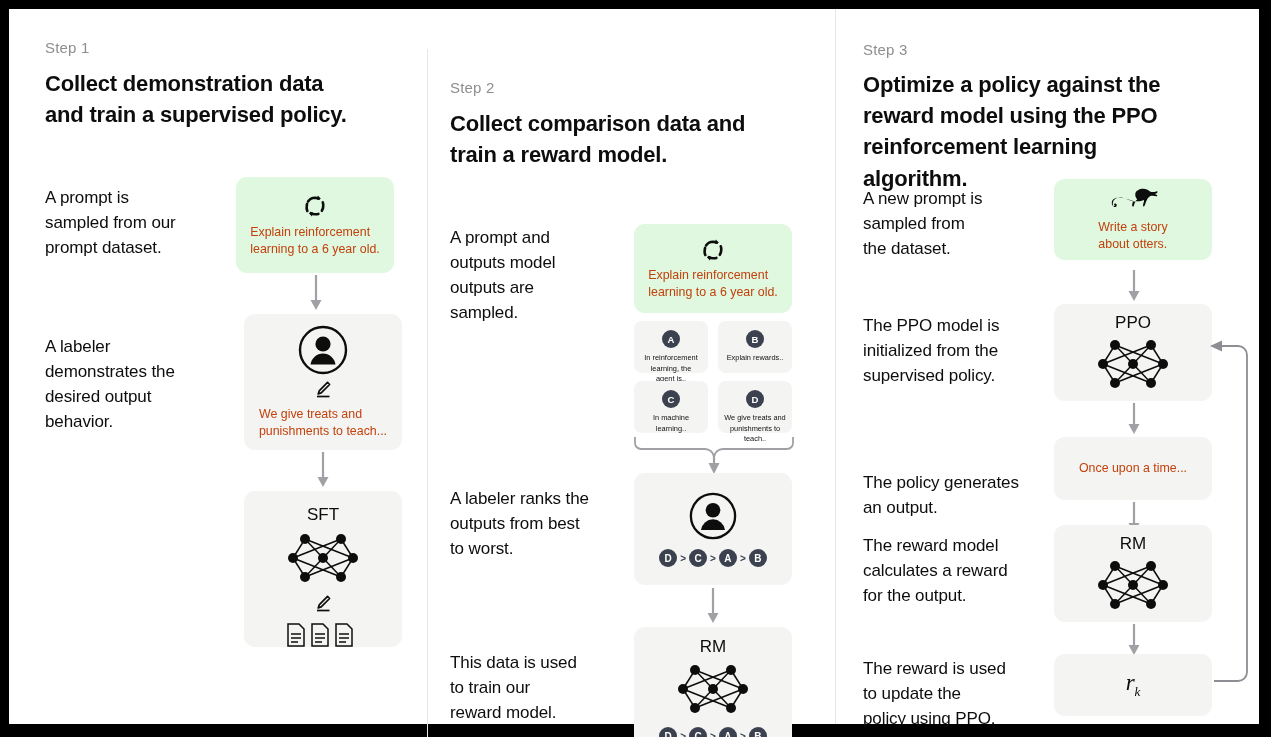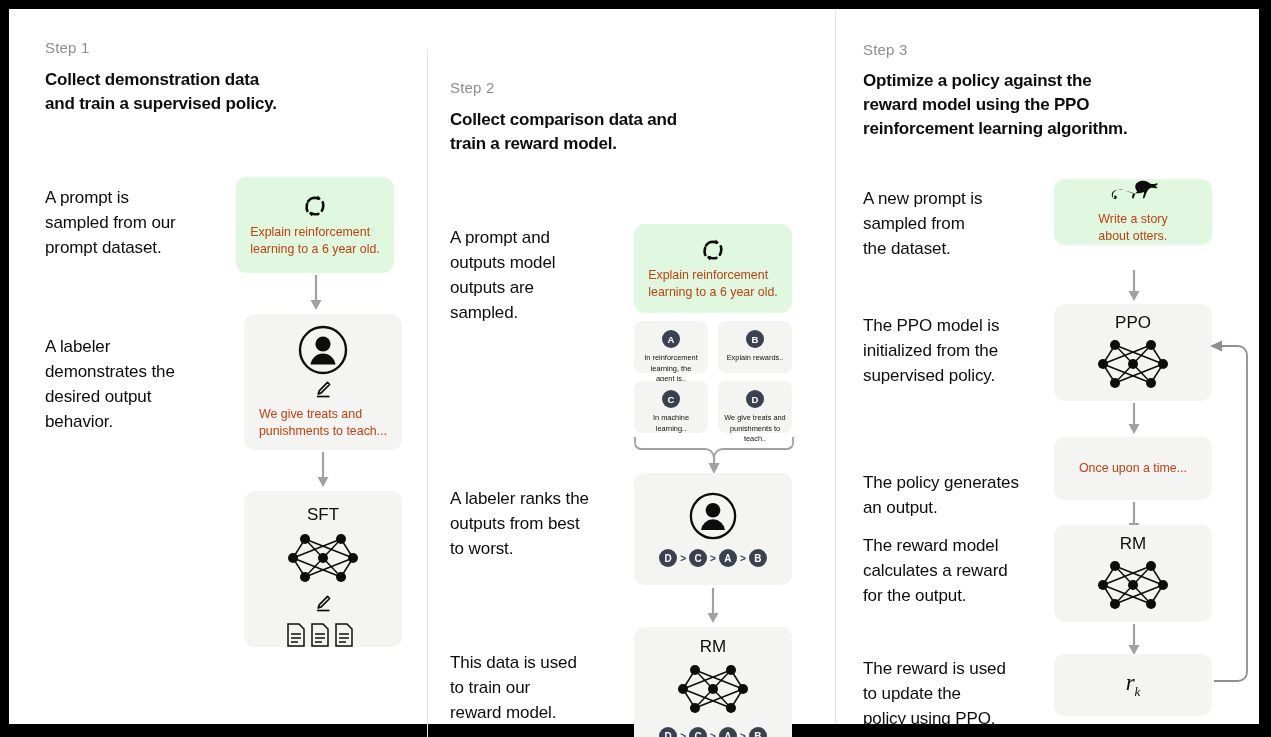--- a/index.html
+++ b/index.html
@@ -31,21 +31,21 @@
   .col-inner { position: absolute; inset: 0; }
 
   .step-label {
     position: absolute;
     font-size: 15px;
     color: #8e8e8e;
     letter-spacing: .2px;
   }
   .step-title {
     position: absolute;
-    font-size: 17px;
+    font-size: 22px;
     font-weight: bold;
     color: #0d0d0d;
     line-height: 1.42;
     letter-spacing: -0.2px;
   }
   .desc {
     position: absolute;
     font-size: 17px;
     color: #0d0d0d;
     line-height: 1.48;
@@ -403,21 +403,21 @@
 the dataset.</div>
         <div class="desc" style="left:27px; top:429px; width:205px; white-space:pre-line;margin-top:32px;">The policy generates
 an output.</div>
         <div class="desc" style="left:27px; top:524px; width:195px; white-space:pre-line;">The reward model
 calculates a reward
 for the output.</div>
         <div class="desc" style="left:27px; top:647px; width:185px; white-space:pre-line;">The reward is used
 to update the
 policy using PPO.</div>
 
-        <div class="box green" style="left:218px; top:170px; width:158px; height:66px;">
+        <div class="box green" style="left:218px; top:170px; width:158px; height:81px;">
           <span style="margin-bottom:6px;">
             <svg width="54" height="22" viewBox="0 0 54 22">
               <path d="M32 3.2c2.6-1.6 6.6-1.8 9.4-.4 1.4.7 2.3 1.9 3.9 2.2 1.6.3 3.4-.2 5-.6.9-.2 1.6.4 1.1 1.1-.6.8-1.7 1.2-2.6 1.6.8.3 1.7.5 2.3 1.1.4.5 0 1.1-.7 1-1.7-.2-3.3-.7-5-.4-1.5.3-2.7 1.3-3.6 2.5-1.1 1.5-1.7 3.3-2.3 5-.3.9-.6 1.9-1.1 2.7-.3.5-1.2.6-1.3-.1-.2-1.3.4-2.6.7-3.8.2-.7.4-1.5.2-2.2-2.5 1.2-5.5 1.6-8.3 1.3-1 1.4-1.6 3.1-1.9 4.8-.1.6-1.1.8-1.4.2-.5-1-.2-2.2.1-3.2.2-.7.5-1.4.8-2-3.3-.5-6.4-2-9.6-2.9-2.2-.6-4.6-.9-6.8-.2-1.3.4-2.5 1.3-3.2 2.5-.6 1-.9 2.2-.9 3.4 0 .9.2 1.9.8 2.6.4.5 1.1.8 1.8.7.6-.1 1-.6 1.2-1.1.3-.8.1-1.8-.6-2.3-.5-.4-1.3-.3-1.7.2-.3.4-.3 1 .1 1.3.3.3.8.2 1-.1-.4.9-1.6 1.1-2.4.6-1-.6-1.3-1.9-1.2-3 .1-1.4.8-2.7 1.9-3.6 1.3-1.1 3-1.6 4.7-1.7 2.6-.2 5.2.5 7.6 1.4 3 1.1 5.9 2.6 9.1 3 .6-.9 1.3-1.7 2.1-2.4-1.4-1.5-2.2-3.6-1.9-5.6.2-1.2.8-2.4 1.8-3.1z" fill="#0d0d0d"></path>
             </svg>
           </span>
           <div class="box-text">Write a story
 about otters.</div>
         </div>
 
         <span class="arrow" style="left:291px; top:261px;">

